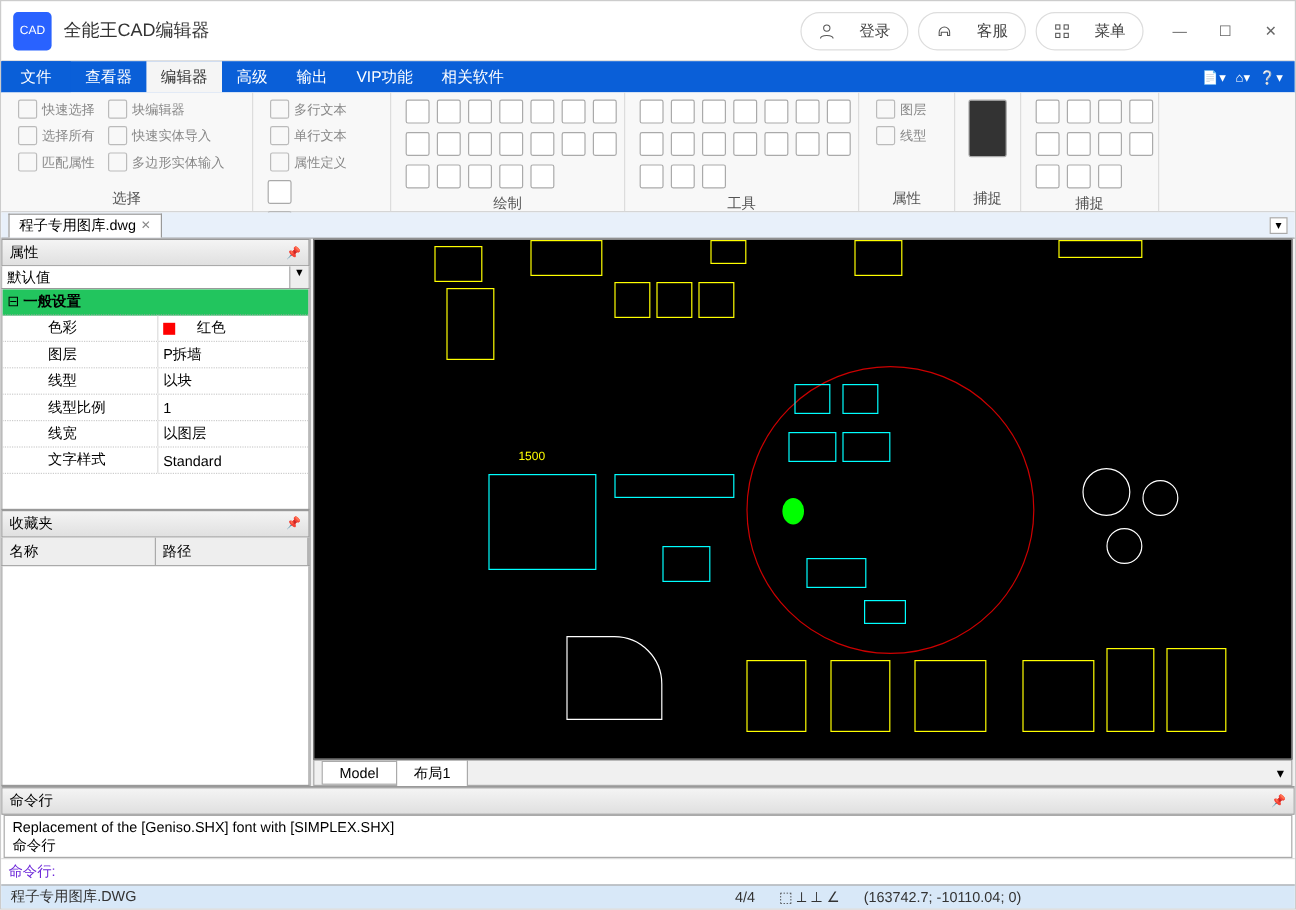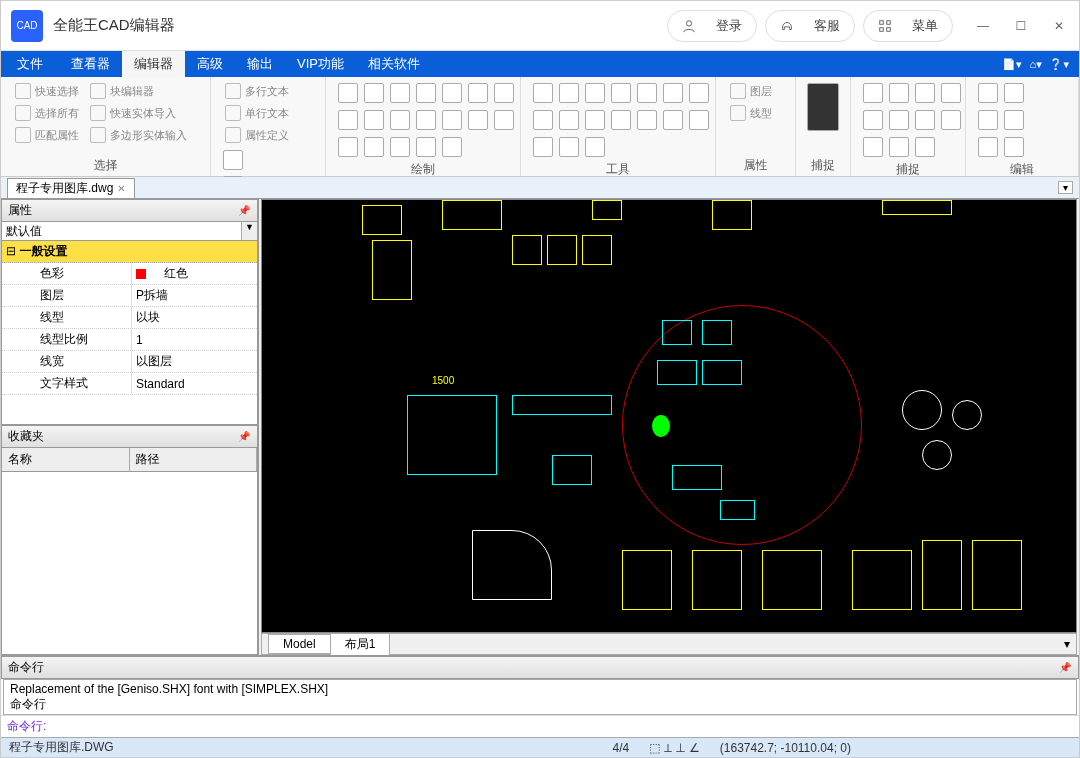--- a/index.html
+++ b/index.html
@@ -44,21 +44,21 @@
 
 .main { flex: 1; display: flex; min-height: 0; }
 .side { width: 258px; background: #f0f0f0; display: flex; flex-direction: column; border-right: 1px solid #999; }
 .panel-hdr { background: linear-gradient(#f4f4f4,#e0e0e0); border: 1px solid #999; padding: 2px 6px; font-size: 12px; display: flex; align-items: center; }
 .panel-hdr .flex { flex: 1; }
 .pin { font-size: 10px; cursor: pointer; }
 .prop-default { border: 1px solid #999; border-top: none; background: #fff; display: flex; }
 .prop-default input { flex: 1; border: none; padding: 2px 4px; font-size: 12px; outline: none; }
 .prop-default .dd { width: 16px; background: #eee; border-left: 1px solid #aaa; text-align: center; cursor: pointer; font-size: 9px; }
 .prop-grid { flex: 1; overflow: auto; background: #fff; border: 1px solid #999; border-top: none; font-size: 12px; }
-.prop-cat { background: #fde047; padding: 2px 4px; border-bottom: 1px dotted #aaa; font-weight: bold; }
+.prop-cat { background: #22c55e; padding: 2px 4px; border-bottom: 1px dotted #aaa; font-weight: bold; }
 .prop-cat::before { content: "⊟ "; font-weight: normal; }
 .prop-row { display: flex; border-bottom: 1px dotted #ccc; }
 .prop-key { width: 130px; padding: 2px 6px 2px 38px; border-right: 1px solid #ddd; }
 .prop-val { flex: 1; padding: 2px 4px; display: flex; align-items: center; gap: 18px; }
 .color-sw { width: 10px; height: 10px; background: #f00; display: inline-block; }
 .fav-hdr { display: flex; border: 1px solid #999; border-top: none; background: #eee; }
 .fav-hdr div { flex: 1; padding: 3px 6px; border-right: 1px solid #aaa; }
 .fav-body { flex: 1; background: #fff; border: 1px solid #999; border-top: none; }
 
 
@@ -300,37 +300,20 @@
         </div>
       <div class="row">
           <span class="ricon"></span>
           <span class="ricon"></span>
           <span class="ricon"></span>
         </div>
     </div>
     <div class="ribbon-group-label">捕捉</div>
   </div>
 
-  <div class="ribbon-group" style="flex:1">
-    <div class="ribbon-group-content">
-      <div class="row">
-          <span class="ricon"></span>
-          <span class="ricon"></span>
-        </div>
-      <div class="row">
-          <span class="ricon"></span>
-          <span class="ricon"></span>
-        </div>
-      <div class="row">
-          <span class="ricon"></span>
-          <span class="ricon"></span>
-        </div>
-    </div>
-    <div class="ribbon-group-label">编辑</div>
-  </div>
 </div>
 
 <div class="doc-tabs">
   <div class="doc-tab">
     <span>程子专用图库.dwg</span>
     <span class="doc-close">✕</span>
   </div>
   <div class="flex"></div>
   <span style="font-size:10px;border:1px solid #aaa;padding:0 4px;background:#fff;cursor:pointer">▾</span>
 </div>

